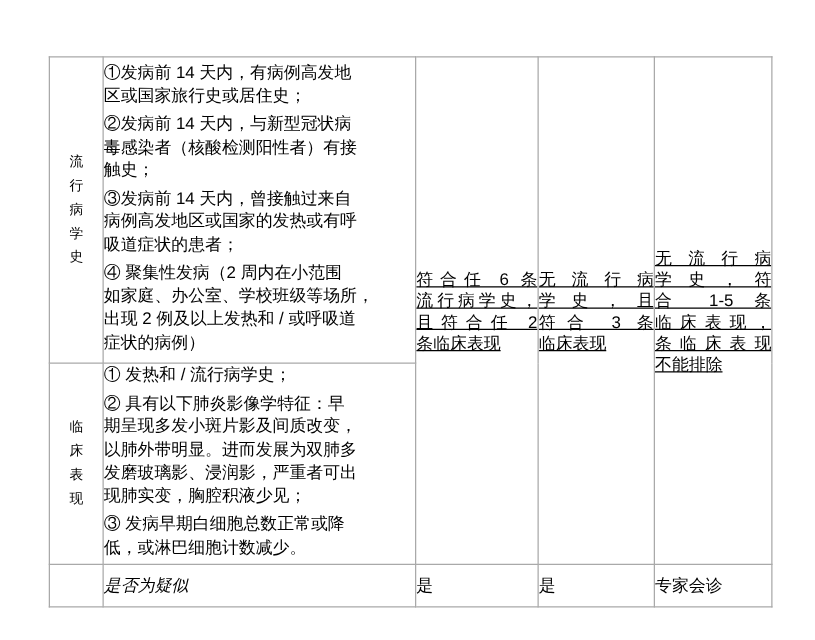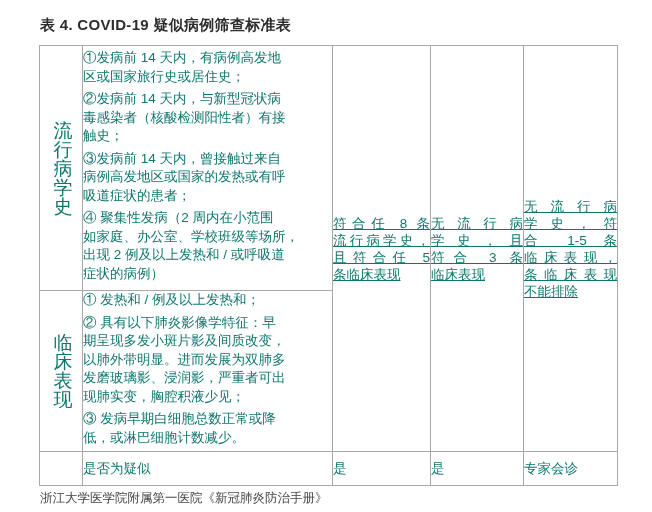--- a/index.html
+++ b/index.html
@@ -27,34 +27,34 @@
     left: 39px;
     top: 45px;
     width: 578px;
     border-collapse: collapse;
     table-layout: fixed;
   }
   table.screening td {
     border: 1px solid #a9a9a9;
     padding: 0;
     font-size: 13.5px;
-    color: #0f766e;
+    color: #000000;
     vertical-align: middle;
     overflow: hidden;
   }
   tr.row-epi   { height: 245px; }
   tr.row-clin  { height: 160px; }
   tr.row-verd  { height: 34px;  }
   .vlabel-cell { text-align: center; vertical-align: middle; }
   .vlabel {
     display: inline-block;
     width: 15px;
     word-break: break-all;
     line-height: 19px;
-    font-size: 19px;
+    font-size: 11px;
     text-align: center;
   }
   .content-cell {
     vertical-align: top;
     padding: 9px 6px 2px 10px;
   }
   .para {
     margin: 0 0 4px 0;
     line-height: 18.5px;
     white-space: pre-line;
@@ -66,37 +66,36 @@
   .criteria-cell .jl {
     line-height: 17px;
     text-align: justify;
     text-align-last: justify;
     text-decoration: underline;
   }
   .criteria-cell .jl:last-child {
     text-align: right;
     text-align-last: left;
   }
-  .verdict-label-cell { padding-left: 10px; }
+  .verdict-label-cell { padding-left: 10px; font-style: italic; }
   .verdict-cell { padding-left: 12px; }
   .footer {
     position: absolute;
     left: 40px;
     top: 490px;
     font-size: 12.5px;
     color: #454545;
     white-space: nowrap;
   }
 </style>
 </head>
 <body>
 
 <div class="page">
 
-  <div class="title">表 4. COVID-19 疑似病例筛查标准表</div>
 
   <table class="screening">
     <colgroup>
       <col style="width:43px">
       <col style="width:250px">
       <col style="width:98px">
       <col style="width:93px">
       <col style="width:94px">
     </colgroup>
     <tbody>
@@ -112,23 +111,23 @@
 触史；</p>
           <p class="para">③发病前 14 天内，曾接触过来自
 病例高发地区或国家的发热或有呼
 吸道症状的患者；</p>
           <p class="para">④ 聚集性发病（2 周内在小范围
 如家庭、办公室、学校班级等场所，
 出现 2 例及以上发热和 / 或呼吸道
 症状的病例）</p>
         </td>
         <td class="criteria-cell" rowspan="2">
-          <div class="jl">符合任 8 条</div>
+          <div class="jl">符合任 6 条</div>
           <div class="jl">流行病学史，</div>
-          <div class="jl">且符合任 5</div>
+          <div class="jl">且符合任 2</div>
           <div class="jl">条临床表现</div>
         </td>
         <td class="criteria-cell" rowspan="2">
           <div class="jl">无流行病</div>
           <div class="jl">学史，且</div>
           <div class="jl">符合 3 条</div>
           <div class="jl">临床表现</div>
         </td>
         <td class="criteria-cell" rowspan="2">
           <div class="jl">无流行病</div>
@@ -137,35 +136,34 @@
           <div class="jl">临床表现，</div>
           <div class="jl">条临床表现</div>
           <div class="jl">不能排除</div>
         </td>
       </tr>
       <tr class="row-clin">
         <td class="vlabel-cell">
           <span class="vlabel">临床表现</span>
         </td>
         <td class="content-cell">
-          <p class="para">① 发热和 / 例及以上发热和；</p>
+          <p class="para">① 发热和 / 流行病学史；</p>
           <p class="para">② 具有以下肺炎影像学特征：早
 期呈现多发小斑片影及间质改变，
 以肺外带明显。进而发展为双肺多
 发磨玻璃影、浸润影，严重者可出
 现肺实变，胸腔积液少见；</p>
           <p class="para">③ 发病早期白细胞总数正常或降
 低，或淋巴细胞计数减少。</p>
         </td>
       </tr>
       <tr class="row-verd">
         <td></td>
         <td class="verdict-label-cell">是否为疑似</td>
         <td class="verdict-cell">是</td>
         <td class="verdict-cell">是</td>
         <td class="verdict-cell">专家会诊</td>
       </tr>
     </tbody>
   </table>
 
-  <div class="footer">浙江大学医学院附属第一医院《新冠肺炎防治手册》</div>
 
 </div>
 
 </body></html>

